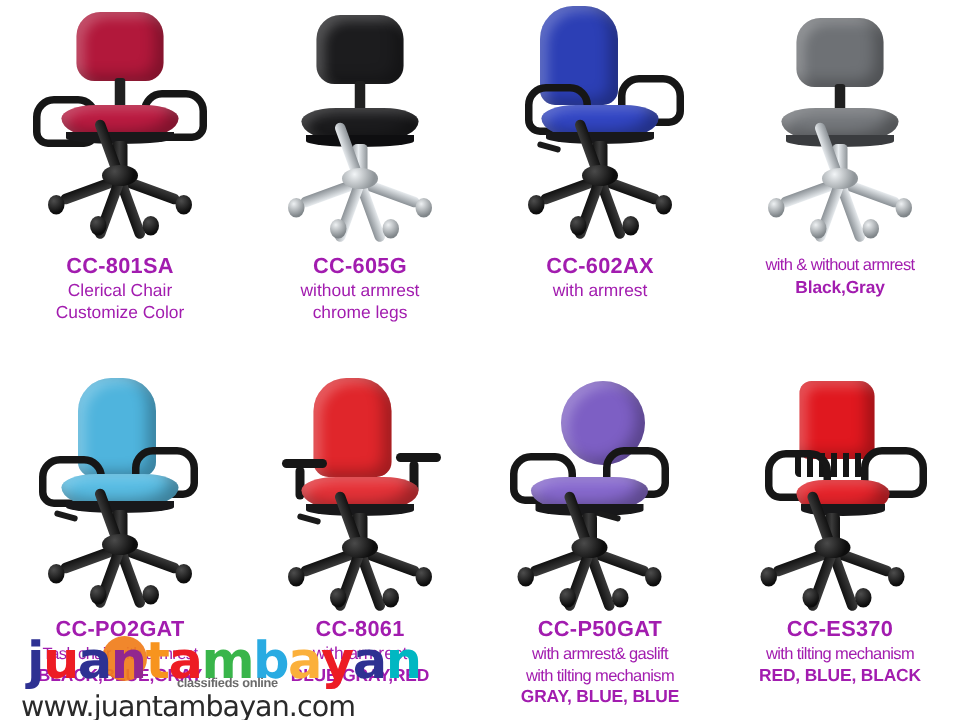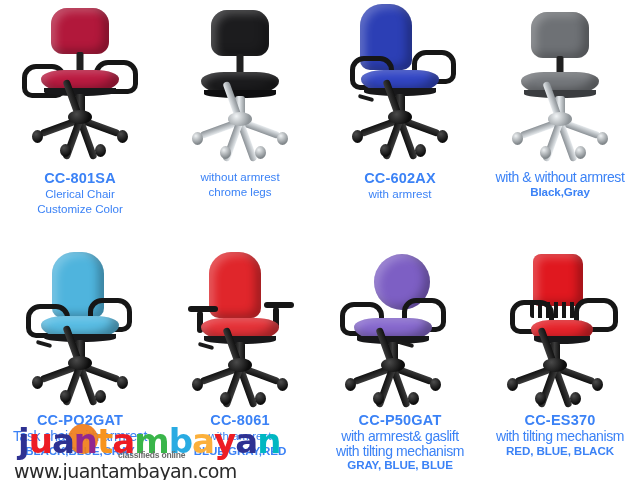--- a/index.html
+++ b/index.html
@@ -41,41 +41,41 @@
     height: 170px;
   }
   .row-2 .photo { top: 4px; height: 168px; }
 
   .caption {
     position: absolute;
     left: 0;
     width: 160px;
     top: 170px;
     text-align: center;
-    color: #3b82f6;
+    color: #a21caf;
   }
   .row-2 .caption { top: 172px; }
 
   .model {
     font-size: 14.5px;
     font-weight: bold;
     letter-spacing: 0.2px;
     line-height: 17px;
     white-space: nowrap;
   }
   .desc {
     font-size: 11.6px;
     line-height: 14.5px;
     white-space: nowrap;
   }
   .desc.strong {
     font-weight: bold;
     letter-spacing: -0.1px;
   }
-  .desc.tight { letter-spacing: -0.4px; font-size: 14px; }
+  .desc.tight { letter-spacing: -0.4px; font-size: 11px; }
 
   
   .chair {
     position: absolute;
     left: 50%;
     transform: translateX(-50%);
     width: 120px;
     height: 165px;
     top: 4px;
   }
@@ -315,20 +315,21 @@
             <div class="spoke chrome" style="transform:rotate(250deg);"></div>
             <div class="hub chrome"></div>
             <div class="caster chrome" style="left:0px;top:16px;"></div>
             <div class="caster chrome" style="right:0px;top:16px;"></div>
             <div class="caster chrome" style="left:28px;top:30px;"></div>
             <div class="caster chrome" style="right:22px;top:30px;"></div>
           </div>
         </div>
       </div>
       <div class="caption">
+        <div class="model">CC-605G</div>
         <div class="desc">without armrest</div>
         <div class="desc">chrome legs</div>
       </div>
     </div>
 
     <div class="cell">
       <div class="photo">
         <div class="chair">
           <div class="back tall" style="background:#2c3fb5;left:38%;"></div>
           <div class="arm" style="left:10px;top:52px;"></div>

